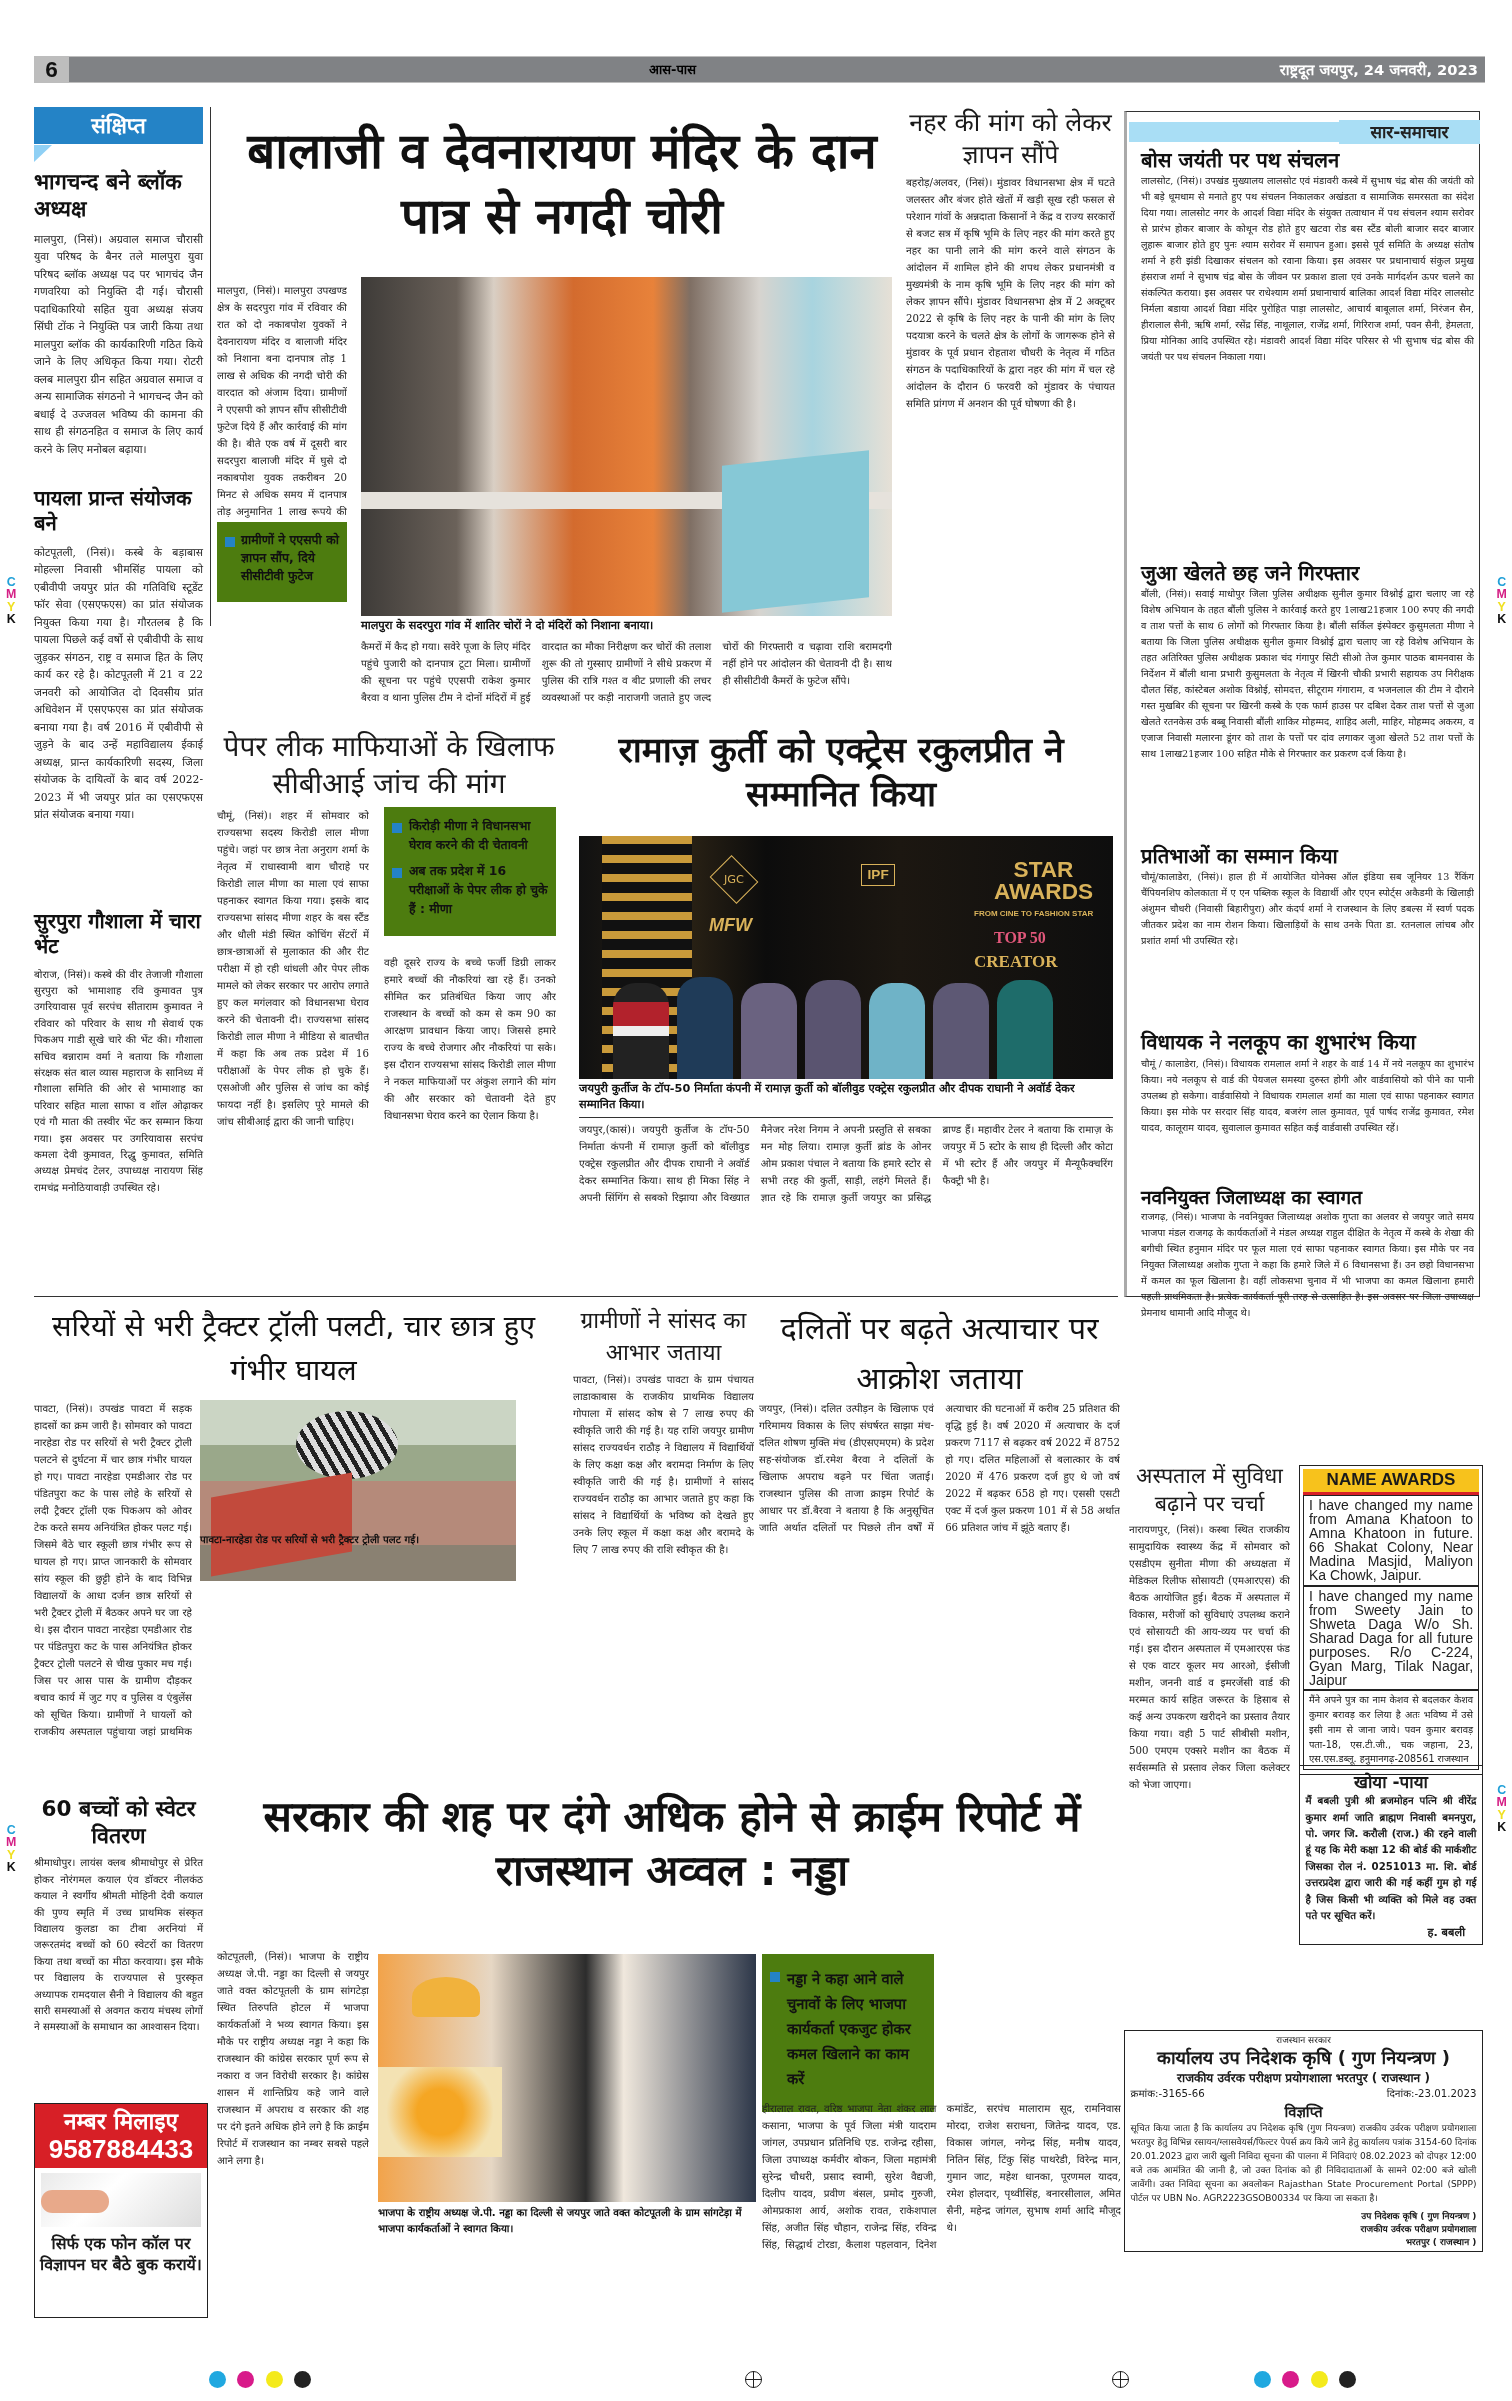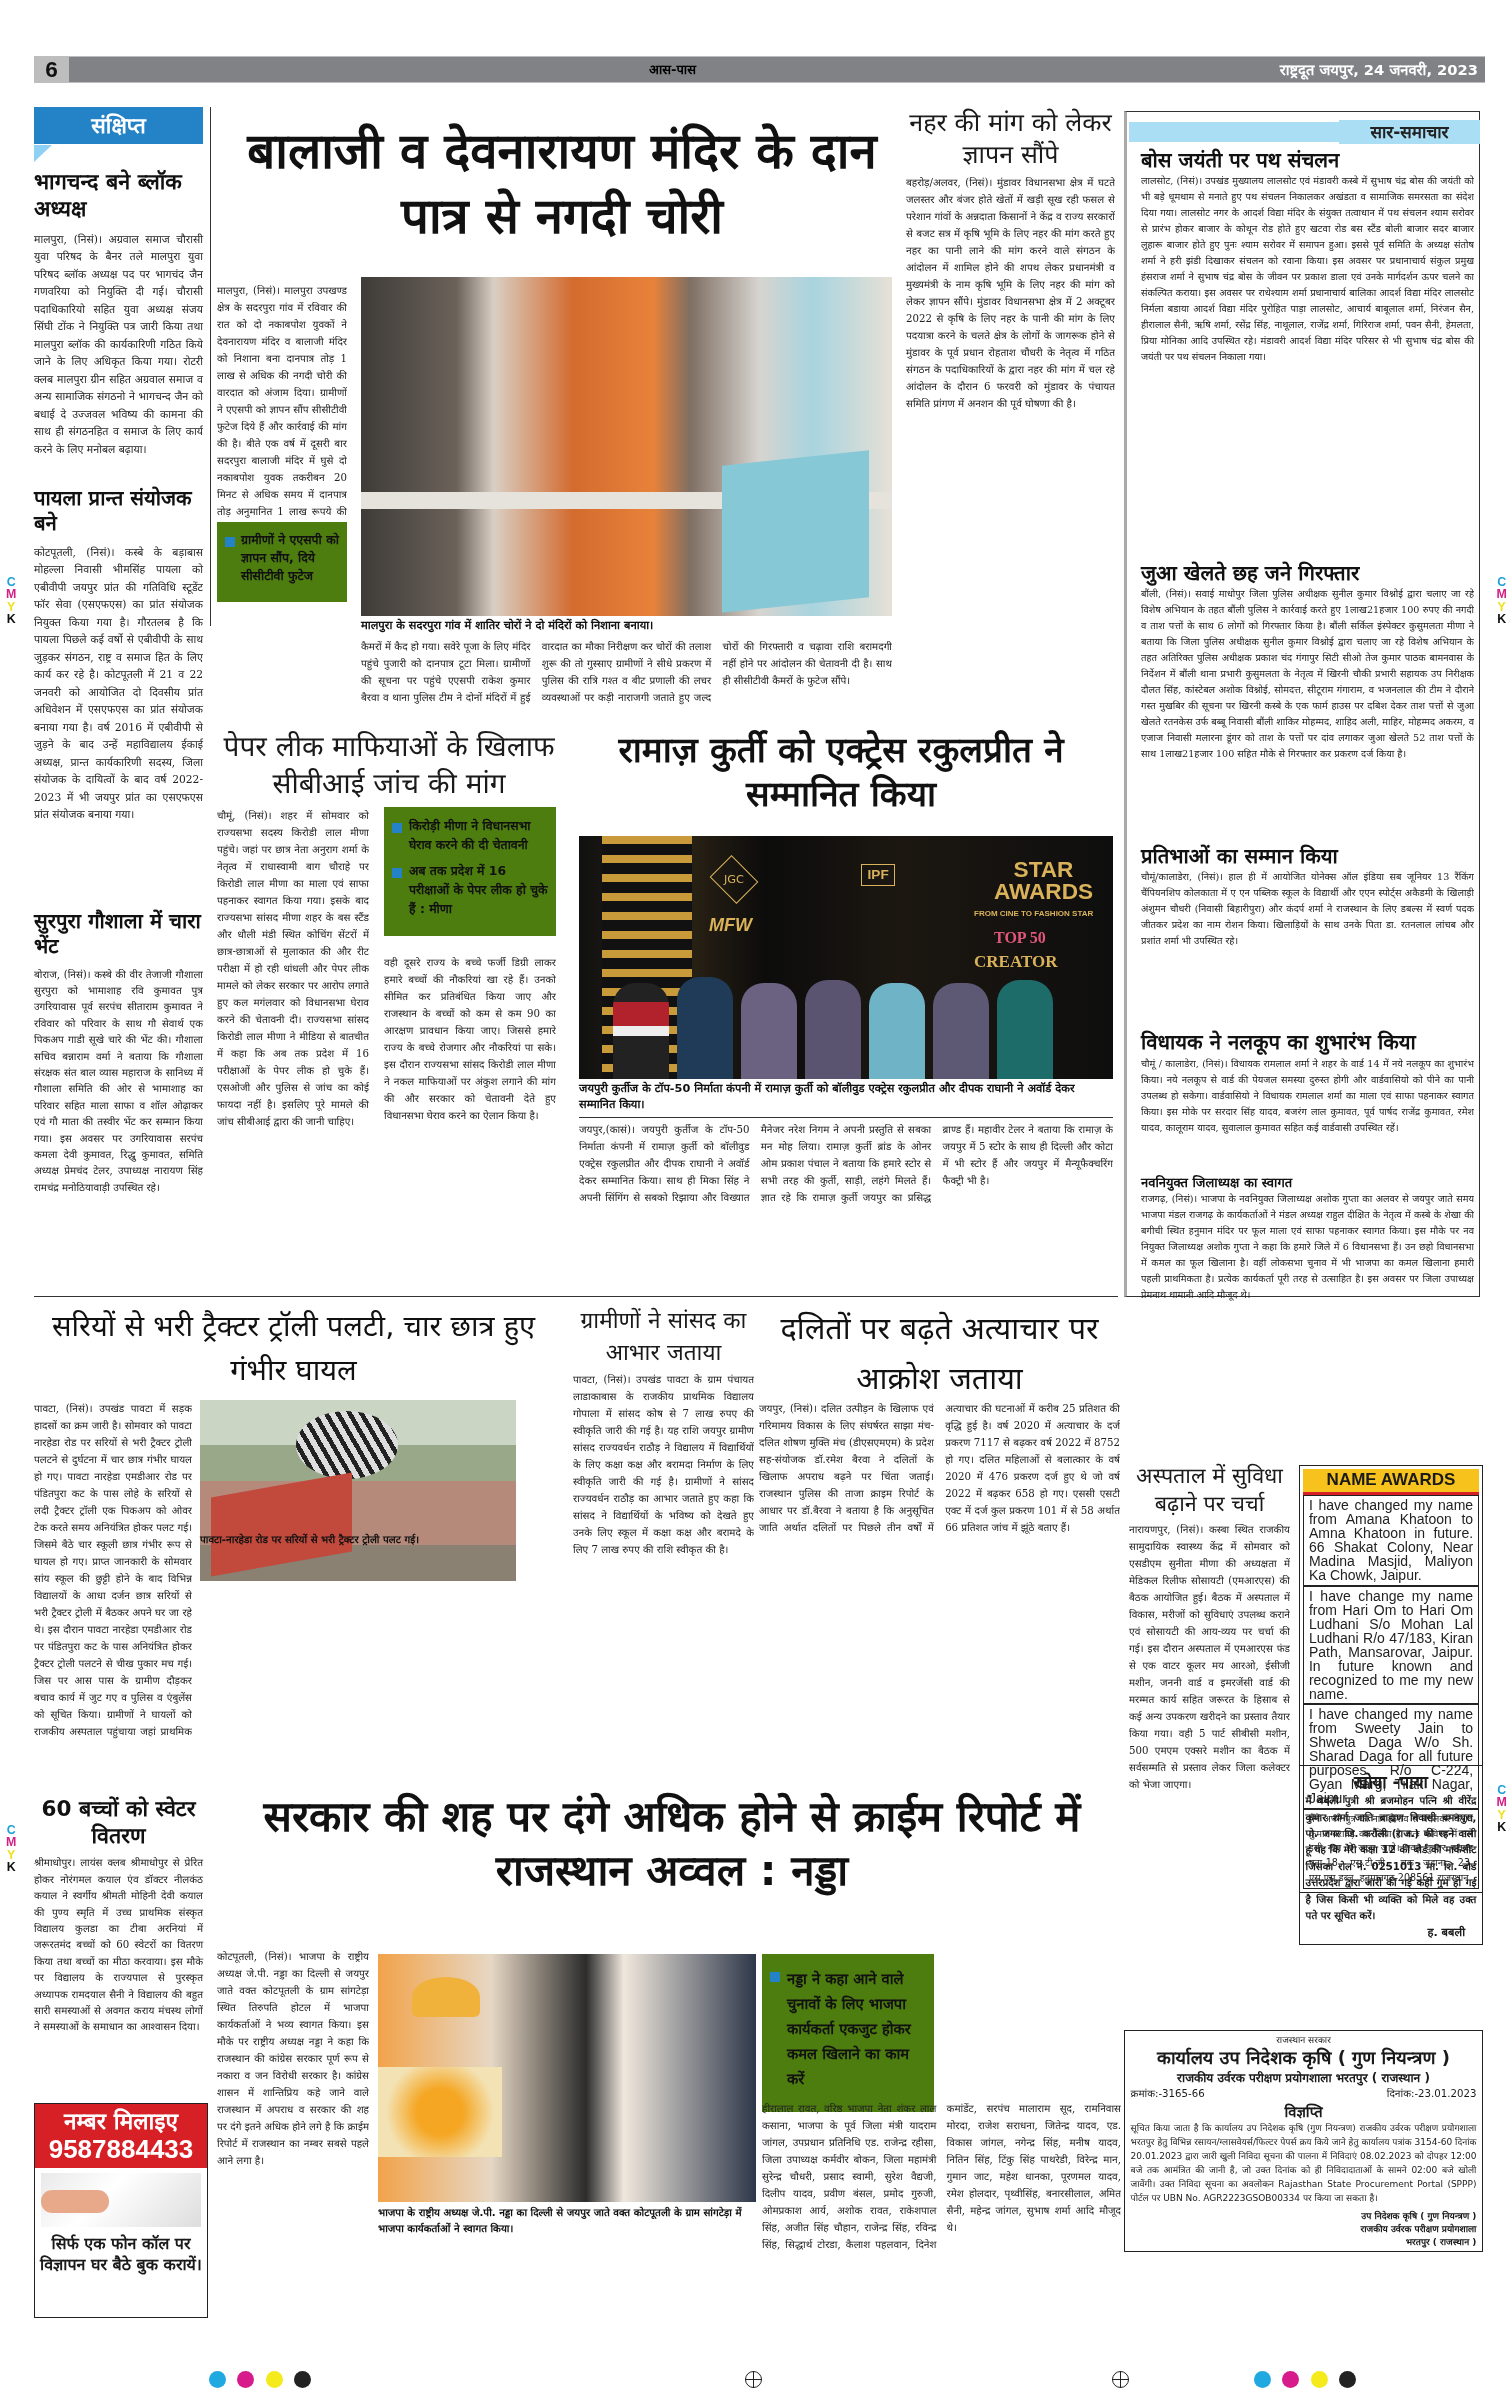--- a/index.html
+++ b/index.html
@@ -94,21 +94,21 @@
 <div class="abs sarlabel">सार-समाचार</div>
 <div class="abs" style="left:1141px;top:148px;width:333px">
   <div class="hb" style="font-size:20.3px">बोस जयंती पर पथ संचलन</div>
   <div class="body" style="font-size:9.6px;line-height:16px;height:384px;overflow:hidden">लालसोट, (निसं)। उपखंड मुख्यालय लालसोट एवं मंडावरी कस्बे में सुभाष चंद्र बोस की जयंती को भी बड़े धूमधाम से मनाते हुए पथ संचलन निकालकर अखंडता व सामाजिक समरसता का संदेश दिया गया। लालसोट नगर के आदर्श विद्या मंदिर के संयुक्त तत्वाधान में पथ संचलन श्याम सरोवर से प्रारंभ होकर बाजार के कोथून रोड होते हुए खटवा रोड बस स्टैंड बोली बाजार सदर बाजार लुहारू बाजार होते हुए पुनः श्याम सरोवर में समापन हुआ। इससे पूर्व समिति के अध्यक्ष संतोष शर्मा ने हरी झंडी दिखाकर संचलन को रवाना किया। इस अवसर पर प्रधानाचार्य संकुल प्रमुख हंसराज शर्मा ने सुभाष चंद्र बोस के जीवन पर प्रकाश डाला एवं उनके मार्गदर्शन ऊपर चलने का संकल्पित कराया। इस अवसर पर राधेश्याम शर्मा प्रधानाचार्य बालिका आदर्श विद्या मंदिर लालसोट निर्मला बडाया आदर्श विद्या मंदिर पुरोहित पाड़ा लालसोट, आचार्य बाबूलाल शर्मा, निरंजन सैन, हीरालाल सैनी, ऋषि शर्मा, रसेंद्र सिंह, नाथूलाल, राजेंद्र शर्मा, गिरिराज शर्मा, पवन सैनी, हेमलता, प्रिया मोनिका आदि उपस्थित रहे। मंडावरी आदर्श विद्या मंदिर परिसर से भी सुभाष चंद्र बोस की जयंती पर पथ संचलन निकाला गया।</div>
   <div class="hb" style="font-size:20.3px;margin-top:3.4px">जुआ खेलते छह जने गिरफ्तार</div>
   <div class="body" style="font-size:9.6px;line-height:16px;height:254px;overflow:hidden">बौंली, (निसं)। सवाई माधोपुर जिला पुलिस अधीक्षक सुनील कुमार विश्नोई द्वारा चलाए जा रहे विशेष अभियान के तहत बौंली पुलिस ने कार्रवाई करते हुए 1लाख21हजार 100 रुपए की नगदी व ताश पत्तों के साथ 6 लोगों को गिरफ्तार किया है। बौंली सर्किल इंस्पेक्टर कुसुमलता मीणा ने बताया कि जिला पुलिस अधीक्षक सुनील कुमार विश्नोई द्वारा चलाए जा रहे विशेष अभियान के तहत अतिरिक्त पुलिस अधीक्षक प्रकाश चंद गंगापुर सिटी सीओ तेज कुमार पाठक बामनवास के निर्देशन में बौंली थाना प्रभारी कुसुमलता के नेतृत्व में खिरनी चौकी प्रभारी सहायक उप निरीक्षक दौलत सिंह, कांस्टेबल अशोक विश्नोई, सोमदत्त, सीटूराम गंगाराम, व भजनलाल की टीम ने दौराने गस्त मुखबिर की सूचना पर खिरनी कस्बे के एक फार्म हाउस पर दबिश देकर ताश पत्तों से जुआ खेलते रतनकेस उर्फ बब्बू निवासी बौंली शाकिर मोहम्मद, शाहिद अली, माहिर, मोहम्मद अकरम, व एजाज निवासी मलारना डूंगर को ताश के पत्तों पर दांव लगाकर जुआ खेलते 52 ताश पत्तों के साथ 1लाख21हजार 100 सहित मौके से गिरफ्तार कर प्रकरण दर्ज किया है।</div>
   <div class="hb" style="font-size:20.3px;margin-top:3.4px">प्रतिभाओं का सम्मान किया</div>
   <div class="body" style="font-size:9.6px;line-height:16px;height:158px;overflow:hidden">चौमूं/कालाडेरा, (निसं)। हाल ही में आयोजित योनेक्स ऑल इंडिया सब जूनियर 13 रैंकिंग चैंपियनशिप कोलकाता में ए एन पब्लिक स्कूल के विद्यार्थी और एएन स्पोर्ट्स अकैडमी के खिलाड़ी अंशुमन चौधरी (निवासी बिहारीपुरा) और कंदर्प शर्मा ने राजस्थान के लिए डबल्स में स्वर्ण पदक जीतकर प्रदेश का नाम रोशन किया। खिलाड़ियों के साथ उनके पिता डा. रतनलाल लांचब और प्रशांत शर्मा भी उपस्थित रहे।</div>
   <div class="hb" style="font-size:20.3px;margin-top:3.4px">विधायक ने नलकूप का शुभारंभ किया</div>
   <div class="body" style="font-size:9.6px;line-height:16px;height:113px;overflow:hidden">चौमूं / कालाडेरा, (निसं)। विधायक रामलाल शर्मा ने शहर के वार्ड 14 में नये नलकूप का शुभारंभ किया। नये नलकूप से वार्ड की पेयजल समस्या दुरुस्त होगी और वार्डवासियो को पीने का पानी उपलब्ध हो सकेगा। वार्डवासियो ने विधायक रामलाल शर्मा का माला एवं साफा पहनाकर स्वागत किया। इस मोके पर सरदार सिंह यादव, बजरंग लाल कुमावत, पूर्व पार्षद राजेंद्र कुमावत, रमेश यादव, कालूराम यादव, सुवालाल कुमावत सहित कई वार्डवासी उपस्थित रहें।</div>
-  <div class="hb" style="font-size:13px;margin-top:6px">नवनियुक्त जिलाध्यक्ष का स्वागत</div>
+  <div class="hb" style="font-size:19px;margin-top:17px">नवनियुक्त जिलाध्यक्ष का स्वागत</div>
   <div class="body" style="font-size:9.6px;line-height:16px;height:175px;overflow:hidden">राजगढ़, (निसं)। भाजपा के नवनियुक्त जिलाध्यक्ष अशोक गुप्ता का अलवर से जयपुर जाते समय भाजपा मंडल राजगढ़ के कार्यकर्ताओं ने मंडल अध्यक्ष राहुल दीक्षित के नेतृत्व में कस्बे के शेखा की बगीची स्थित हनुमान मंदिर पर फूल माला एवं साफा पहनाकर स्वागत किया। इस मौके पर नव नियुक्त जिलाध्यक्ष अशोक गुप्ता ने कहा कि हमारे जिले में 6 विधानसभा हैं। उन छहो विधानसभा में कमल का फूल खिलाना है। वहीं लोकसभा चुनाव में भी भाजपा का कमल खिलाना हमारी पहली प्राथमिकता है। प्रत्येक कार्यकर्ता पूरी तरह से उत्साहित है। इस अवसर पर जिला उपाध्यक्ष प्रेमनाथ धामानी आदि मौजूद थे।</div>
 </div>
 
 <div class="abs" style="left:217px;top:728px;width:344px">
   <div style="font-size:28px;line-height:37px;text-align:center;font-weight:500">पेपर लीक माफियाओं के खिलाफ सीबीआई जांच की मांग</div>
 </div>
 <div class="abs body" style="left:217px;top:807px;width:152px;height:480px;overflow:hidden;font-size:10.2px;line-height:17px">चौमूं, (निसं)। शहर में सोमवार को राज्यसभा सदस्य किरोडी लाल मीणा पहुंचे। जहां पर छात्र नेता अनुराग शर्मा के नेतृत्व में राधास्वामी बाग चौराहे पर किरोडी लाल मीणा का माला एवं साफा पहनाकर स्वागत किया गया। इसके बाद राज्यसभा सांसद मीणा शहर के बस स्टैंड और धौली मंडी स्थित कोचिंग सेंटरों में छात्र-छात्राओं से मुलाकात की और रीट परीक्षा में हो रही धांधली और पेपर लीक मामले को लेकर सरकार पर आरोप लगाते हुए कल मगंलवार को विधानसभा घेराव करने की चेतावनी दी। राज्यसभा सांसद किरोडी लाल मीणा ने मीडिया से बातचीत में कहा कि अब तक प्रदेश में 16 परीक्षाओं के पेपर लीक हो चुके हैं। एसओजी और पुलिस से जांच का कोई फायदा नहीं है। इसलिए पूरे मामले की जांच सीबीआई द्वारा की जानी चाहिए।</div>
 <div class="abs infobox" style="left:384px;top:807px;width:172px;padding:10.2px 8px">
   <ul>
     <li style="font-size:12.4px;line-height:18.6px;padding-left:17px">किरोड़ी मीणा ने विधानसभा घेराव करने की दी चेतावनी</li>
@@ -160,21 +160,20 @@
 <div class="abs body" style="left:759px;top:1400px;width:361px;height:339px;overflow:hidden;column-count:2;column-gap:11.3px;font-size:10.2px;line-height:17px">जयपुर, (निसं)। दलित उत्पीड़न के खिलाफ एवं गरिमामय विकास के लिए संघर्षरत साझा मंच-दलित शोषण मुक्ति मंच (डीएसएमएम) के प्रदेश सह-संयोजक डॉ.रमेश बैरवा ने दलितों के खिलाफ अपराध बढ़ने पर चिंता जताई। राजस्थान पुलिस की ताजा क्राइम रिपोर्ट के आधार पर डॉ.बैरवा ने बताया है कि अनुसूचित जाति अर्थात दलितों पर पिछले तीन वर्षों में अत्याचार की घटनाओं में करीब 25 प्रतिशत की वृद्धि हुई है। वर्ष 2020 में अत्याचार के दर्ज प्रकरण 7117 से बढ़कर वर्ष 2022 में 8752 हो गए। दलित महिलाओं से बलात्कार के वर्ष 2020 में 476 प्रकरण दर्ज हुए थे जो वर्ष 2022 में बढ़कर 658 हो गए। एससी एसटी एक्ट में दर्ज कुल प्रकरण 101 में से 58 अर्थात 66 प्रतिशत जांच में झूंठे बताए हैं।</div>
 
 <div class="abs" style="left:1129px;top:1462px;width:161px">
   <div style="font-size:21.5px;line-height:28px;text-align:center">अस्पताल में सुविधा बढ़ाने पर चर्चा</div>
   <div class="body" style="margin-top:3.4px;font-size:10.2px;line-height:17px;height:508px;overflow:hidden">नारायणपुर, (निसं)। कस्बा स्थित राजकीय सामुदायिक स्वास्थ्य केंद्र में सोमवार को एसडीएम सुनीता मीणा की अध्यक्षता में मेडिकल रिलीफ सोसायटी (एमआरएस) की बैठक आयोजित हुई। बैठक में अस्पताल में विकास, मरीजों को सुविधाएं उपलब्ध कराने एवं सोसायटी की आय-व्यय पर चर्चा की गई। इस दौरान अस्पताल में एमआरएस फंड से एक वाटर कूलर मय आरओ, ईसीजी मशीन, जननी वार्ड व इमरजेंसी वार्ड की मरम्मत कार्य सहित जरूरत के हिसाब से कई अन्य उपकरण खरीदने का प्रस्ताव तैयार किया गया। वही 5 पार्ट सीबीसी मशीन, 500 एमएम एक्सरे मशीन का बैठक में सर्वसम्मति से प्रस्ताव लेकर जिला कलेक्टर को भेजा जाएगा।</div>
 </div>
 
 <div class="abs" style="left:1299px;top:1465px;width:184px;border:1.1px solid #222;padding:3.4px">
   <div style="background:#f7c21c;border-bottom:3.4px solid #d71f26;text-align:center;font-weight:bold;font-size:17px;line-height:22.6px;font-family:'Liberation Sans',sans-serif">NAME AWARDS</div>
   <div class="ncbox">I have changed my name from Amana Khatoon to Amna Khatoon in future. 66 Shakat Colony, Near Madina Masjid, Maliyon Ka Chowk, Jaipur.</div>
-  <div class="ncbox">I have change my name from Hari Om to Hari Om Ludhani S/o Mohan Lal Ludhani R/o 47/183, Kiran Path, Mansarovar, Jaipur. In future known and recognized to me my new name.</div>
   <div class="ncbox">I have changed my name from Sweety Jain to Shweta Daga W/o Sh. Sharad Daga for all future purposes. R/o C-224, Gyan Marg, Tilak Nagar, Jaipur</div>
   <div class="ncbox" style="font-family:'DejaVu Sans',sans-serif;font-size:9.6px;line-height:14.7px">मैंने अपने पुत्र का नाम केशव से बदलकर केशव कुमार बरावड़ कर लिया है अतः भविष्य में उसे इसी नाम से जाना जाये। पवन कुमार बरावड़ पता-18, एस.टी.जी., चक जहाना, 23, एस.एस.डब्लू. हनुमानगढ़-208561 राजस्थान</div>
 </div>
 
 <div class="abs" style="left:1299px;top:1765px;width:184px;border:1.7px solid #222;padding:4.5px 5.6px">
   <div style="text-align:center;font-weight:bold;font-size:17px;line-height:22.6px">खोया -पाया</div>
   <div style="font-size:10.2px;line-height:16.4px;text-align:justify;font-weight:bold">मैं बबली पुत्री श्री ब्रजमोहन पत्नि श्री वीरेंद्र कुमार शर्मा जाति ब्राह्मण निवासी बमनपुरा, पो. जगर जि. करौली (राज.) की रहने वाली हूं यह कि मेरी कक्षा 12 की बोर्ड की मार्कशीट जिसका रोल नं. 0251013 मा. शि. बोर्ड उत्तरप्रदेश द्वारा जारी की गई कहीं गुम हो गई है जिस किसी भी व्यक्ति को मिले वह उक्त पते पर सूचित करें।</div>
   <div style="text-align:right;font-weight:bold;font-size:11.3px;padding-right:11.3px">ह. बबली</div>
 </div>
 

